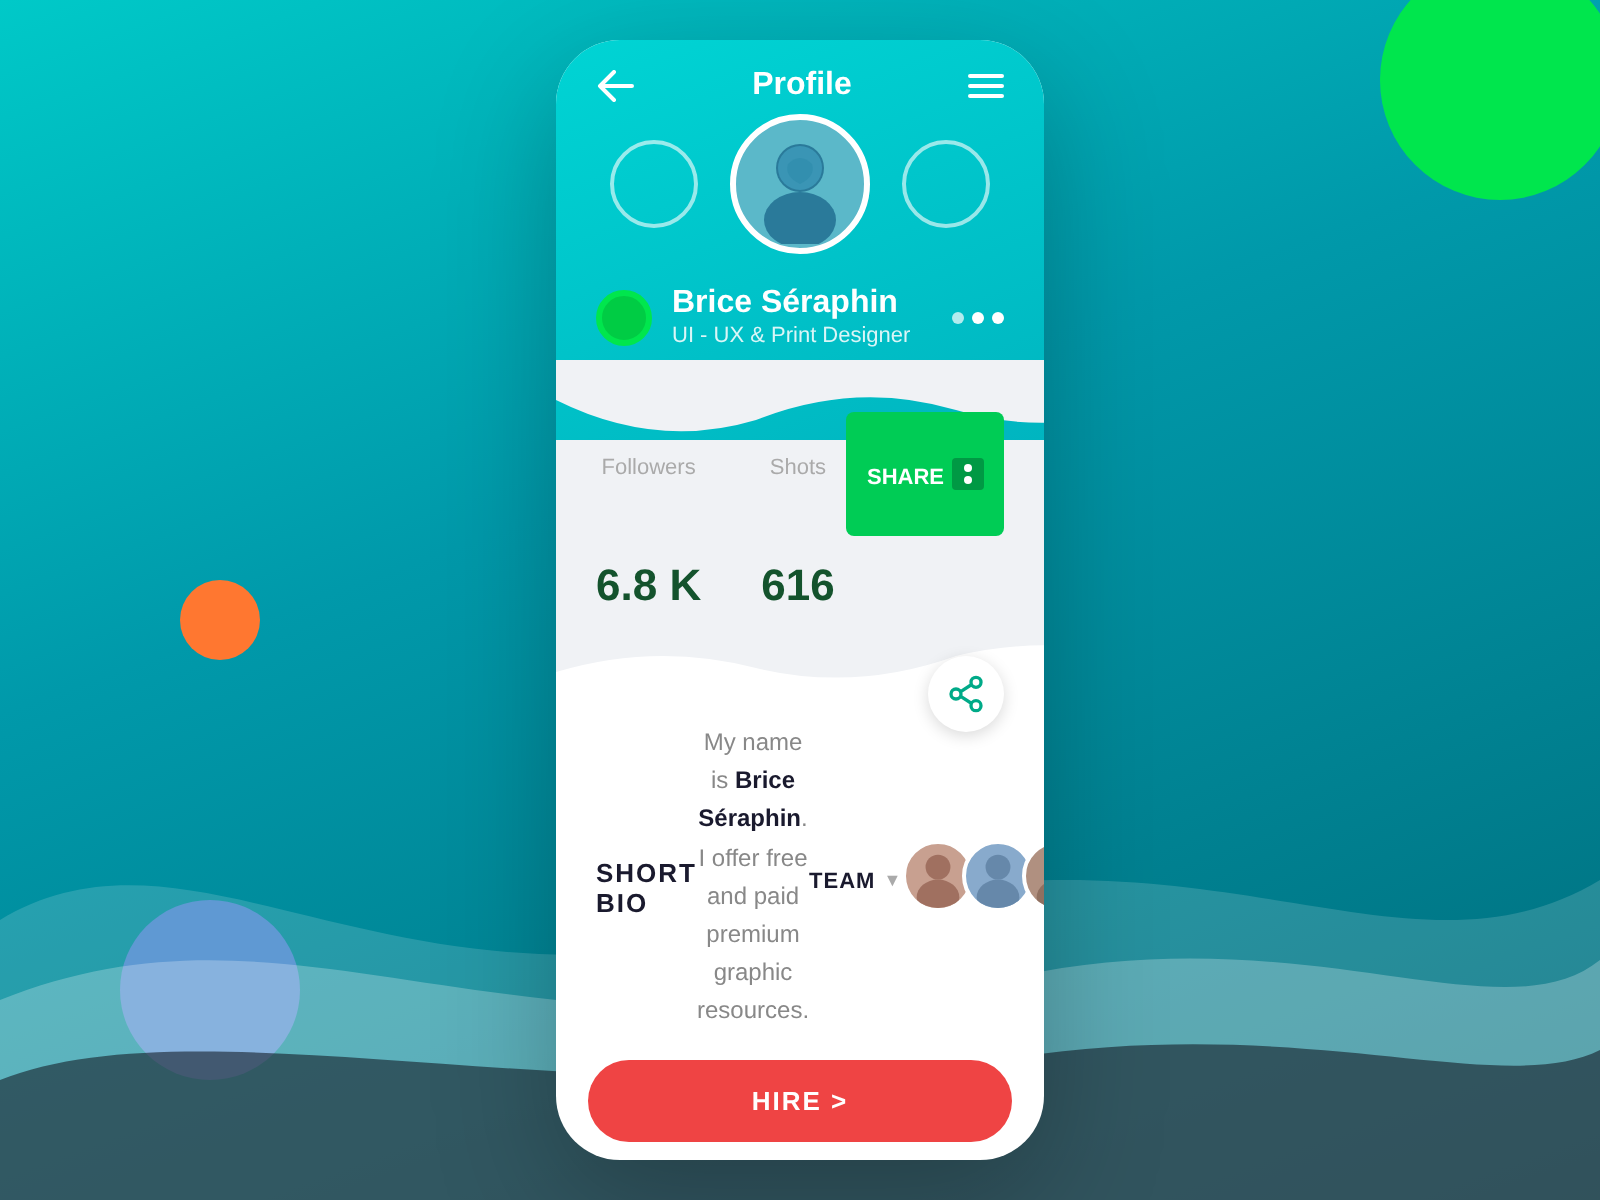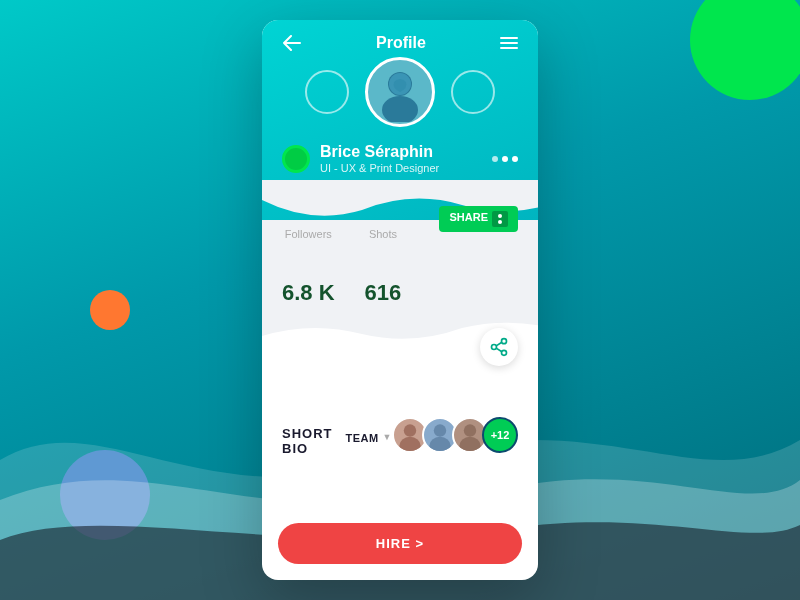--- a/index.html
+++ b/index.html
@@ -52,24 +52,24 @@
       width: 100%;
       height: 220px;
     }
 
     
     .phone-card {
       position: absolute;
       left: 50%;
       top: 50%;
       transform: translate(-50%, -50%);
-      width: 276px;
+      width: 244px;
       height: 560px;
       background: #fff;
-      border-radius: 16px;
+      border-radius: 32px;
       overflow: hidden;
       box-shadow: 0 20px 60px rgba(0,0,0,0.25);
       display: flex;
       flex-direction: column;
     }
 
     
     .phone-top {
       background: linear-gradient(160deg, #00d4d4 0%, #00b5c0 100%);
       padding: 0 20px 0 20px;
@@ -229,24 +229,24 @@
 
     
     .share-btn {
       position: absolute;
       top: -14px;
       right: 20px;
       background: #00cc55;
       color: #fff;
       font-size: 11px;
       font-weight: 700;
-      padding: 5px 10px;
+      padding: 23px 10px;
       border-radius: 4px;
       display: flex;
-      align-items: flex-start;
+      align-items: flex-end;
       gap: 4px;
       cursor: pointer;
       margin-left: 12px;
     }
 
     .share-icon-dots {
       width: 16px;
       height: 16px;
       background: #009944;
       border-radius: 2px;
@@ -507,20 +507,23 @@
       </svg>
     </div>
 
     <svg viewBox="0 0 300 30" width="300" height="30" preserveAspectRatio="none" style="display:block; margin: 10px -20px -14px;" xmlns="http://www.w3.org/2000/svg">
       <path d="M0,20 Q50,5 100,18 Q150,30 200,12 Q250,0 300,15 L300,30 L0,30 Z" fill="#fff"></path>
     </svg>
   </div>
 
   <div class="phone-body">
     <div class="short-bio-title">SHORT BIO</div>
+    <p class="short-bio-text">
+      <span>My name is </span><strong>Brice Séraphin</strong><span>. I offer free and paid premium graphic resources.</span>
+    </p>
 
     <div class="team-label">
       <span>TEAM</span>
       <span class="chevron">▼</span>
     </div>
 
     <div class="team-avatars">
 
       <div class="team-avatar" style="background:#c8a090;">
         <svg viewBox="0 0 36 36" width="36" height="36" xmlns="http://www.w3.org/2000/svg">

